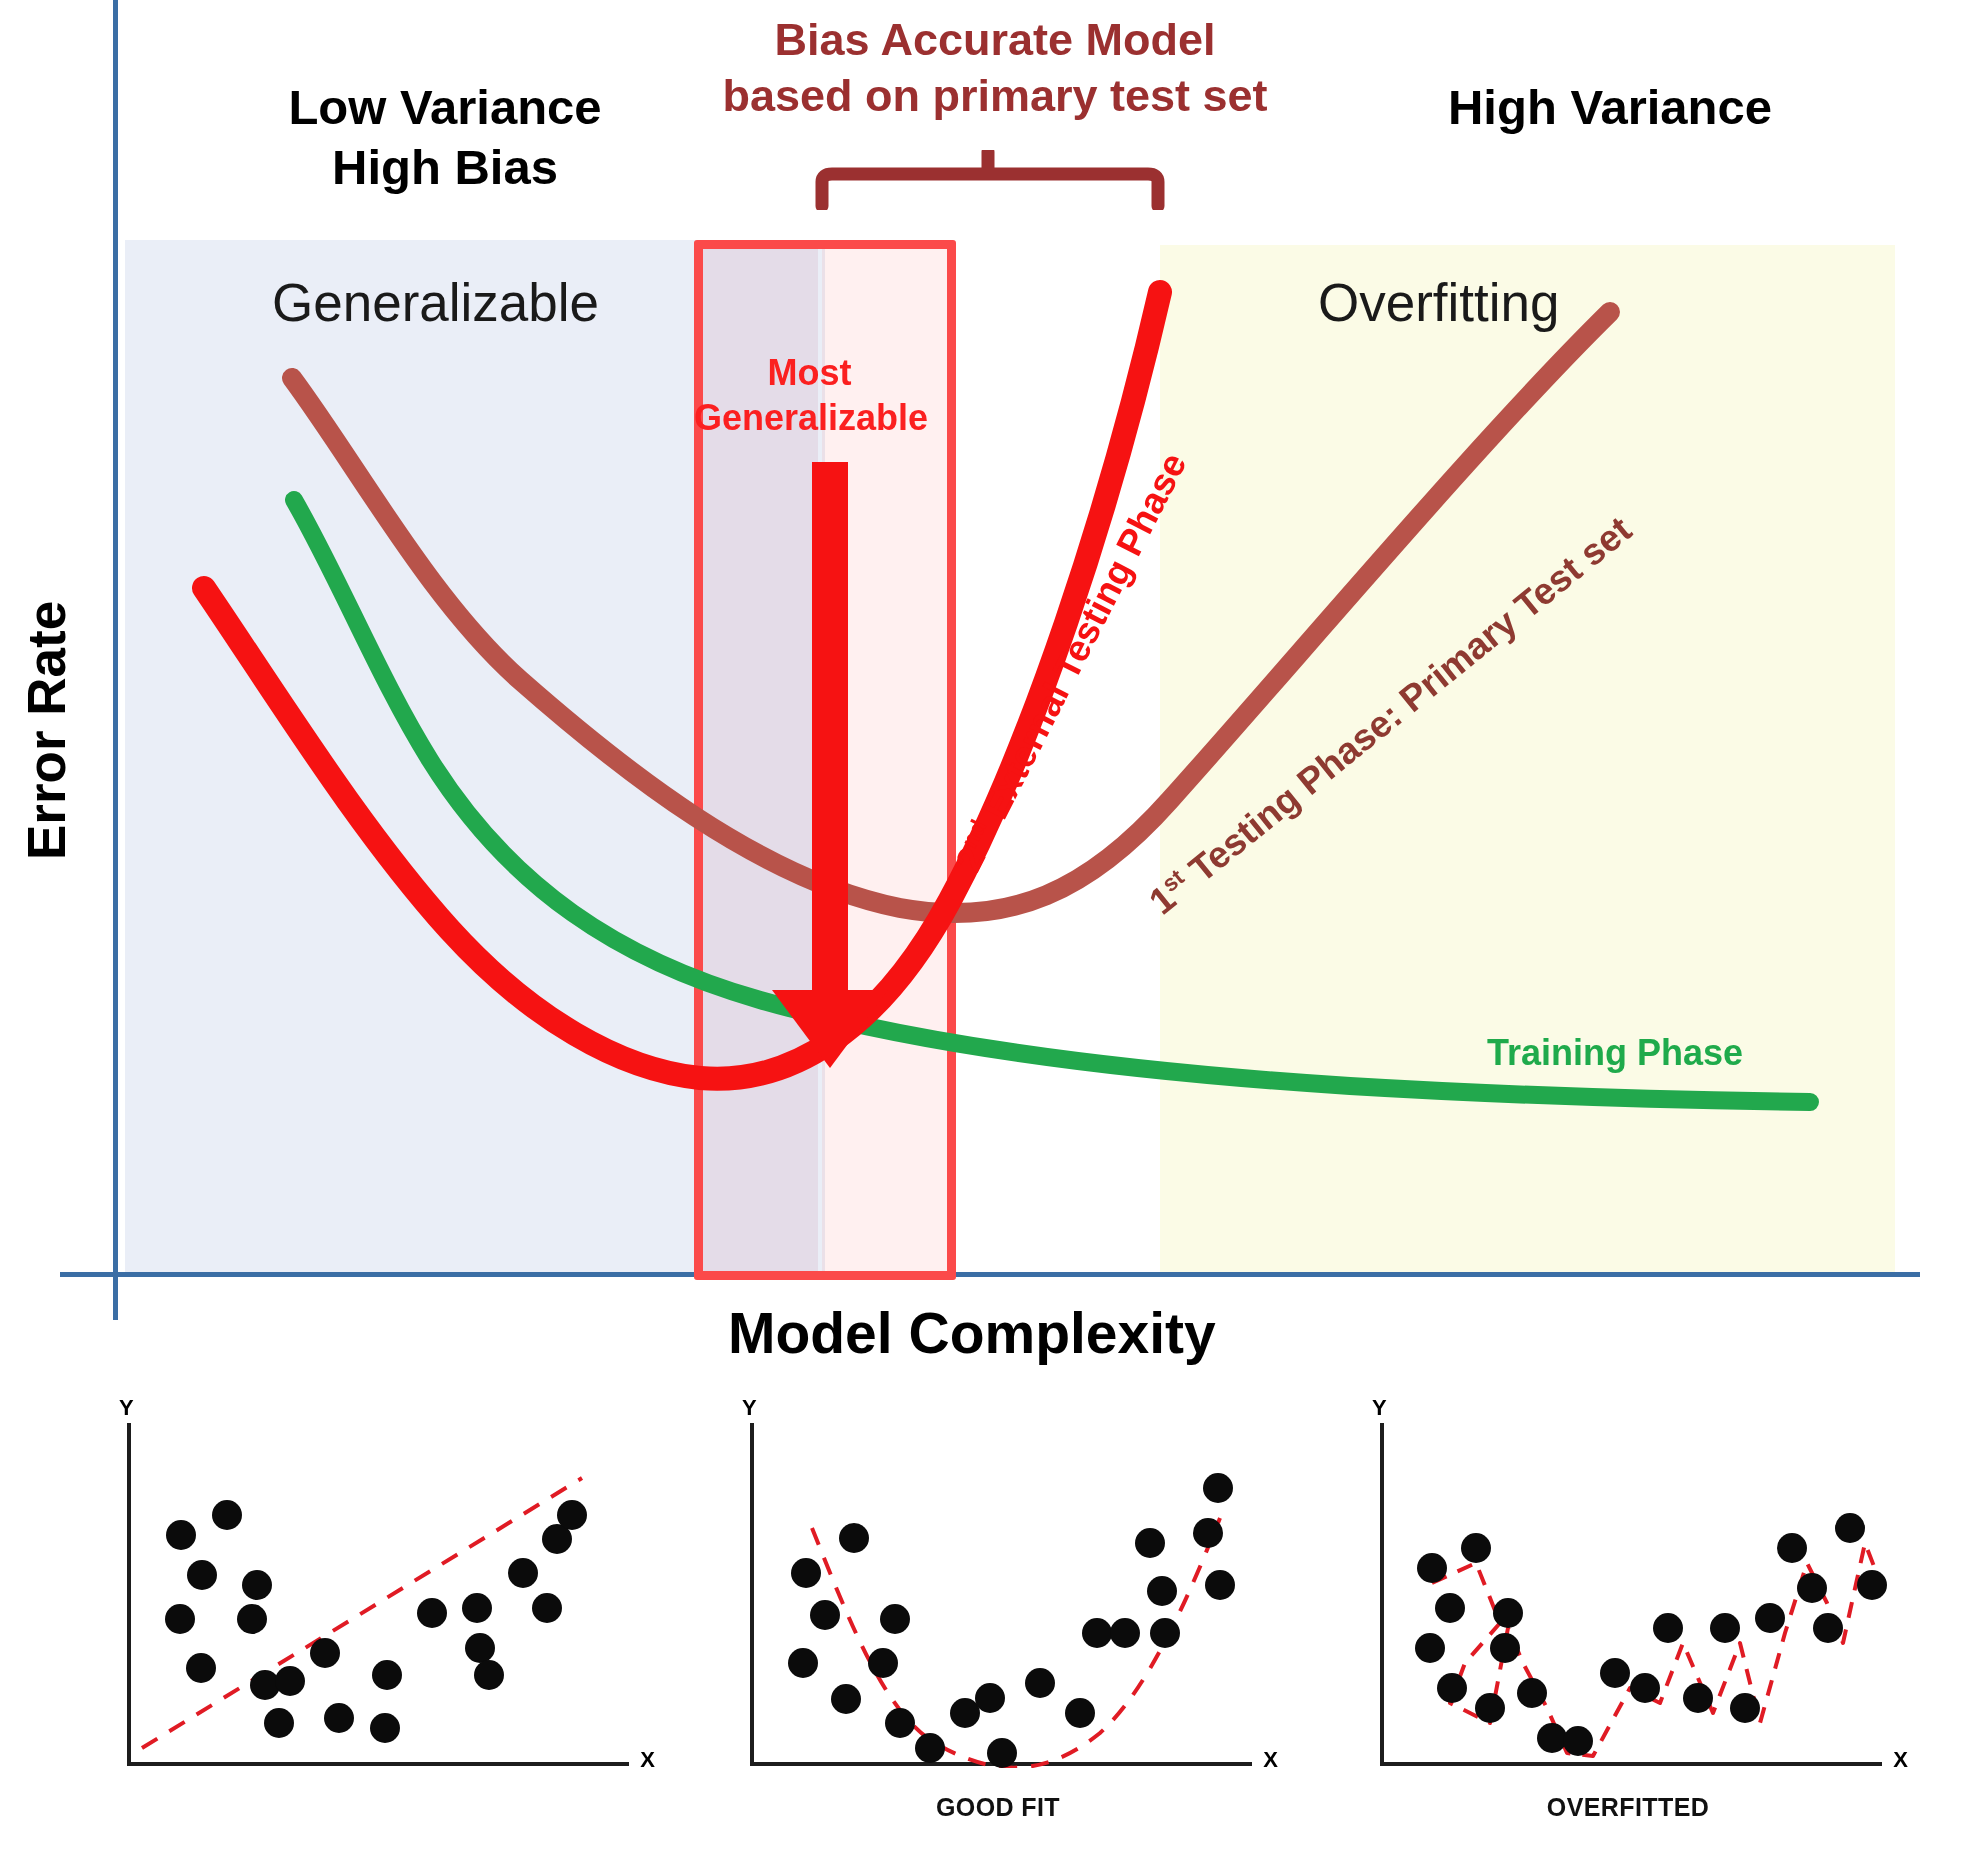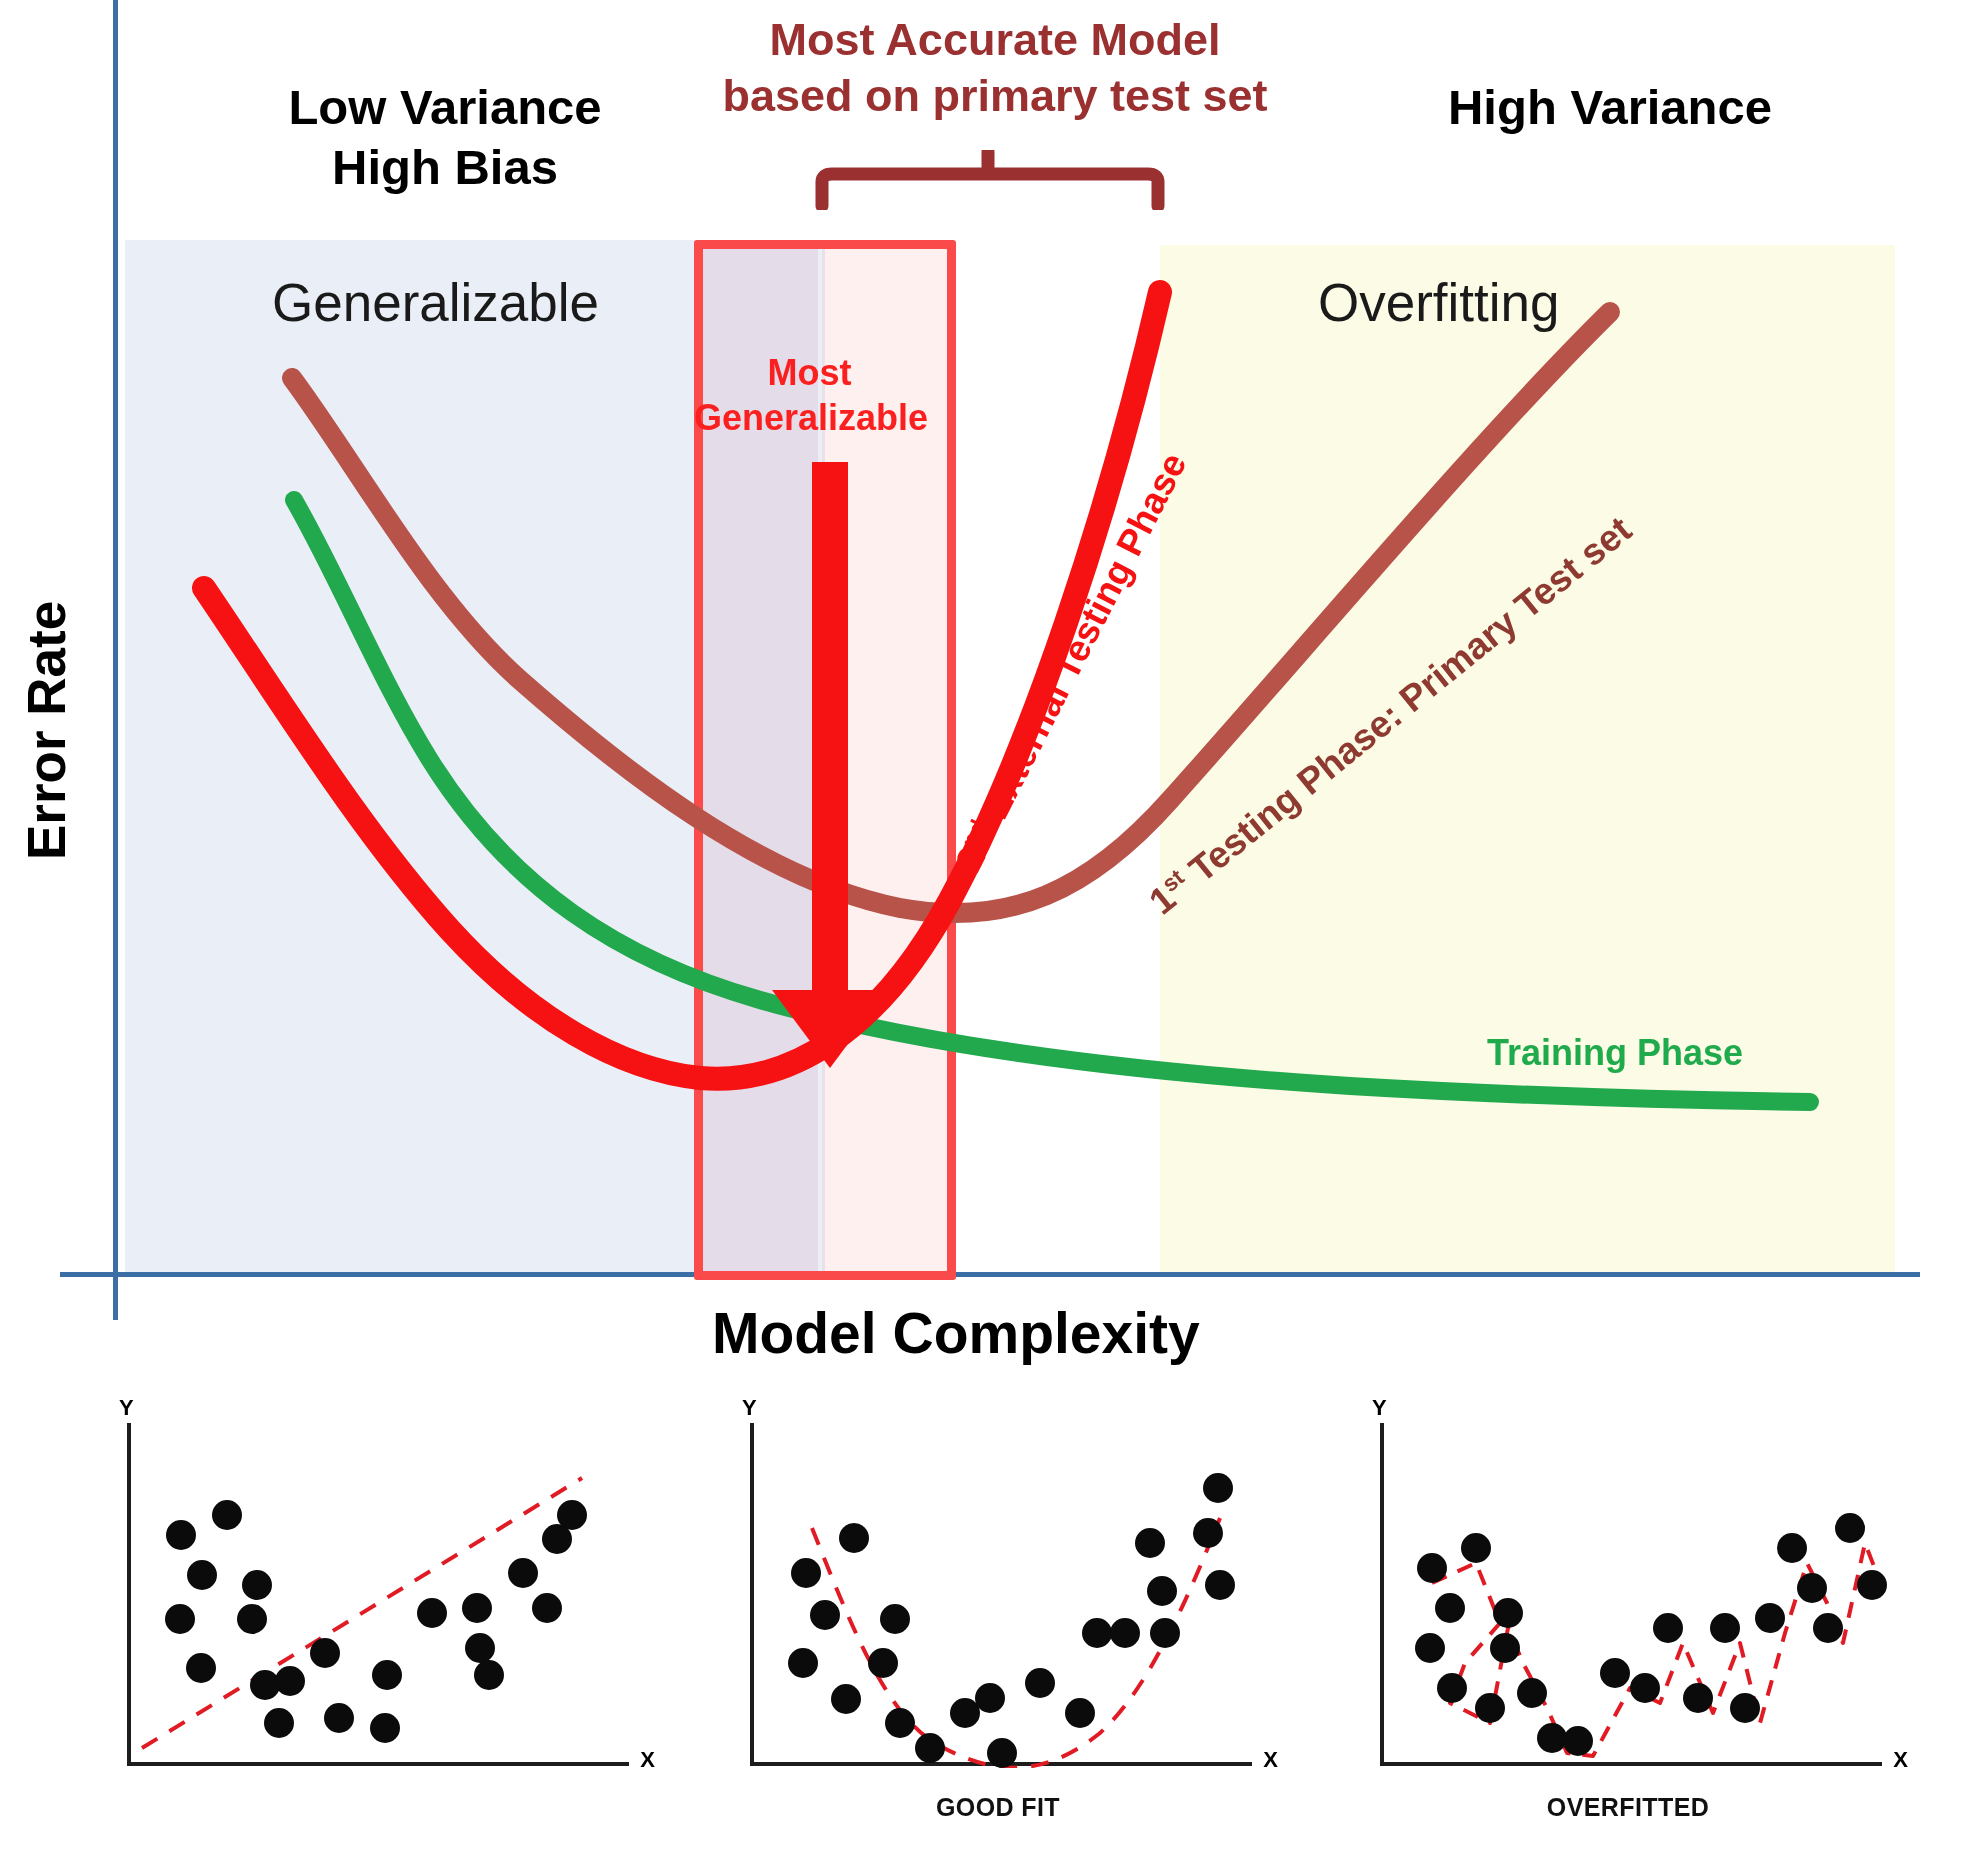--- a/index.html
+++ b/index.html
@@ -9,21 +9,21 @@
   
   #main-chart{position:absolute;left:0;top:0;width:1980px;height:1340px;}
   .region-blue{position:absolute;background:#eaeef7;}
   .region-yellow{position:absolute;background:#fbfbe6;}
   .axis-line{position:absolute;background:#3b6ea5;}
   .ylabel{
     position:absolute;
     font-weight:bold;font-size:53px;color:#000;
     transform:rotate(-90deg);transform-origin:left top;white-space:nowrap;
   }
-  .xlabel{position:absolute;font-weight:bold;font-size:57px;color:#000;white-space:nowrap;}
+  .xlabel{position:absolute;font-weight:bold;font-size:57px;color:#000;white-space:nowrap;margin-left:16px;}
   .hdr{position:absolute;font-weight:bold;font-size:49px;line-height:1.22;color:#000;text-align:center;white-space:nowrap;}
   .fitlabel{position:absolute;font-size:53px;color:#1a1a1a;white-space:nowrap;}
   .accurate-title{position:absolute;font-weight:bold;font-size:45px;line-height:1.25;color:#9b3030;text-align:center;white-space:nowrap;}
   .genbox{position:absolute;border:9px solid #fb4a4a;box-sizing:border-box;border-radius:3px;}
   .genshade-l{position:absolute;background:rgba(190,110,140,0.14);}
   .genshade-r{position:absolute;background:rgba(255,90,90,0.09);}
   .gen-text{position:absolute;font-weight:bold;font-size:36px;line-height:1.25;color:#fb2020;text-align:center;white-space:nowrap;}
   .curvelabel{position:absolute;font-weight:bold;white-space:nowrap;transform-origin:left bottom;}
   .curvelabel sup{font-size:0.62em;vertical-align:super;}
   .tphase{position:absolute;font-weight:bold;font-size:36px;color:#1faa4b;white-space:nowrap;}
@@ -53,21 +53,21 @@
 
   <div class="hdr" style="left:235px;top:78px;width:420px;">
     <div>Low Variance</div>
     <div>High Bias</div>
   </div>
   <div class="hdr" style="left:1400px;top:78px;width:420px;">
     <div>High Variance</div>
   </div>
 
   <div class="accurate-title" style="left:685px;top:12px;width:620px;">
-    <div>Most Accurate Model</div>
+    <div>Bias Accurate Model</div>
     <div>based on primary test set</div>
   </div>
 
   <svg class="abs" style="left:810px;top:150px;" width="360" height="60" viewBox="0 0 360 60">
     <path d="M 178 2 L 178 24 M 12 56 L 12 32 Q 12 24 22 24 L 338 24 Q 348 24 348 32 L 348 56" fill="none" stroke="#9b3030" stroke-width="13" stroke-linecap="round" stroke-linejoin="round"></path>
   </svg>
 
   <div class="fitlabel" style="left:272px;top:272px;">Generalizable</div>
   <div class="fitlabel" style="left:1318px;top:272px;">Overfitting</div>
 

